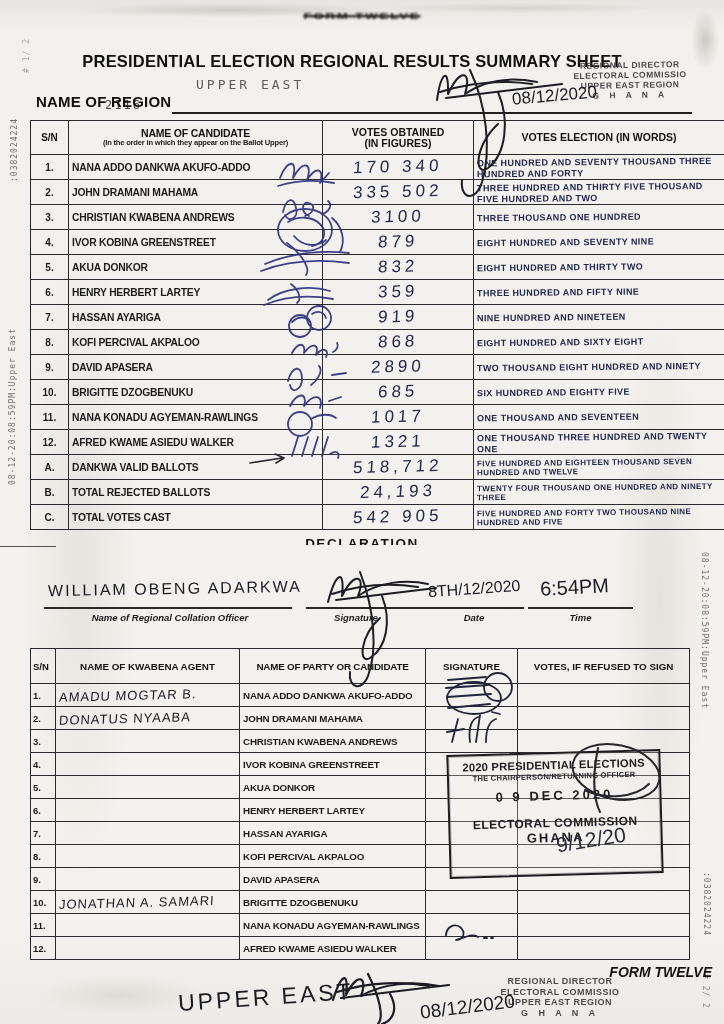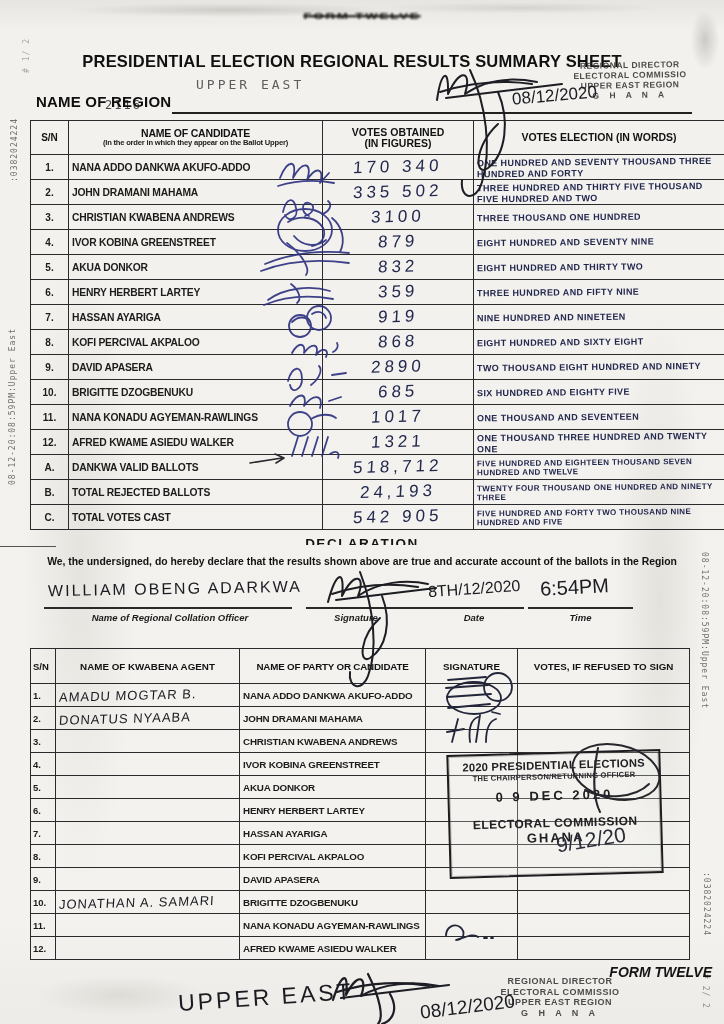--- a/index.html
+++ b/index.html
@@ -245,21 +245,20 @@
           <td class="c-words">
             <span class="hw words-hw" style="font-size:8px;line-height:9px;">FIVE HUNDRED AND FORTY TWO THOUSAND NINE HUNDRED AND FIVE</span>
           </td>
         </tr>
       </tbody>
   </table>
 
   <div class="abs mark-line"></div>
 
   <div class="abs decl-title">DECLARATION</div>
-  <div class="abs decl-text">We, the undersigned, do hereby declare that the results shown above are true and accurate account of the ballots in the Region</div>
 
   <div class="abs hw-black" style="left:48px;top:580px;font-size:16px;letter-spacing:2px;transform:rotate(-1deg);">WILLIAM OBENG ADARKWA</div>
   <div class="abs field-line" style="left:44px;top:607px;width:248px;"></div>
   <div class="abs field-label" style="left:60px;top:612px;width:220px;">Name of Regional Collation Officer</div>
 
   <div class="abs field-line" style="left:306px;top:607px;width:120px;"></div>
   <div class="abs field-label" style="left:306px;top:612px;width:100px;">Signature</div>
 
   <div class="abs hw-black" style="left:428px;top:580px;font-size:16px;transform:rotate(-4deg);">8TH/12/2020</div>
   <div class="abs field-line" style="left:424px;top:607px;width:100px;"></div>

